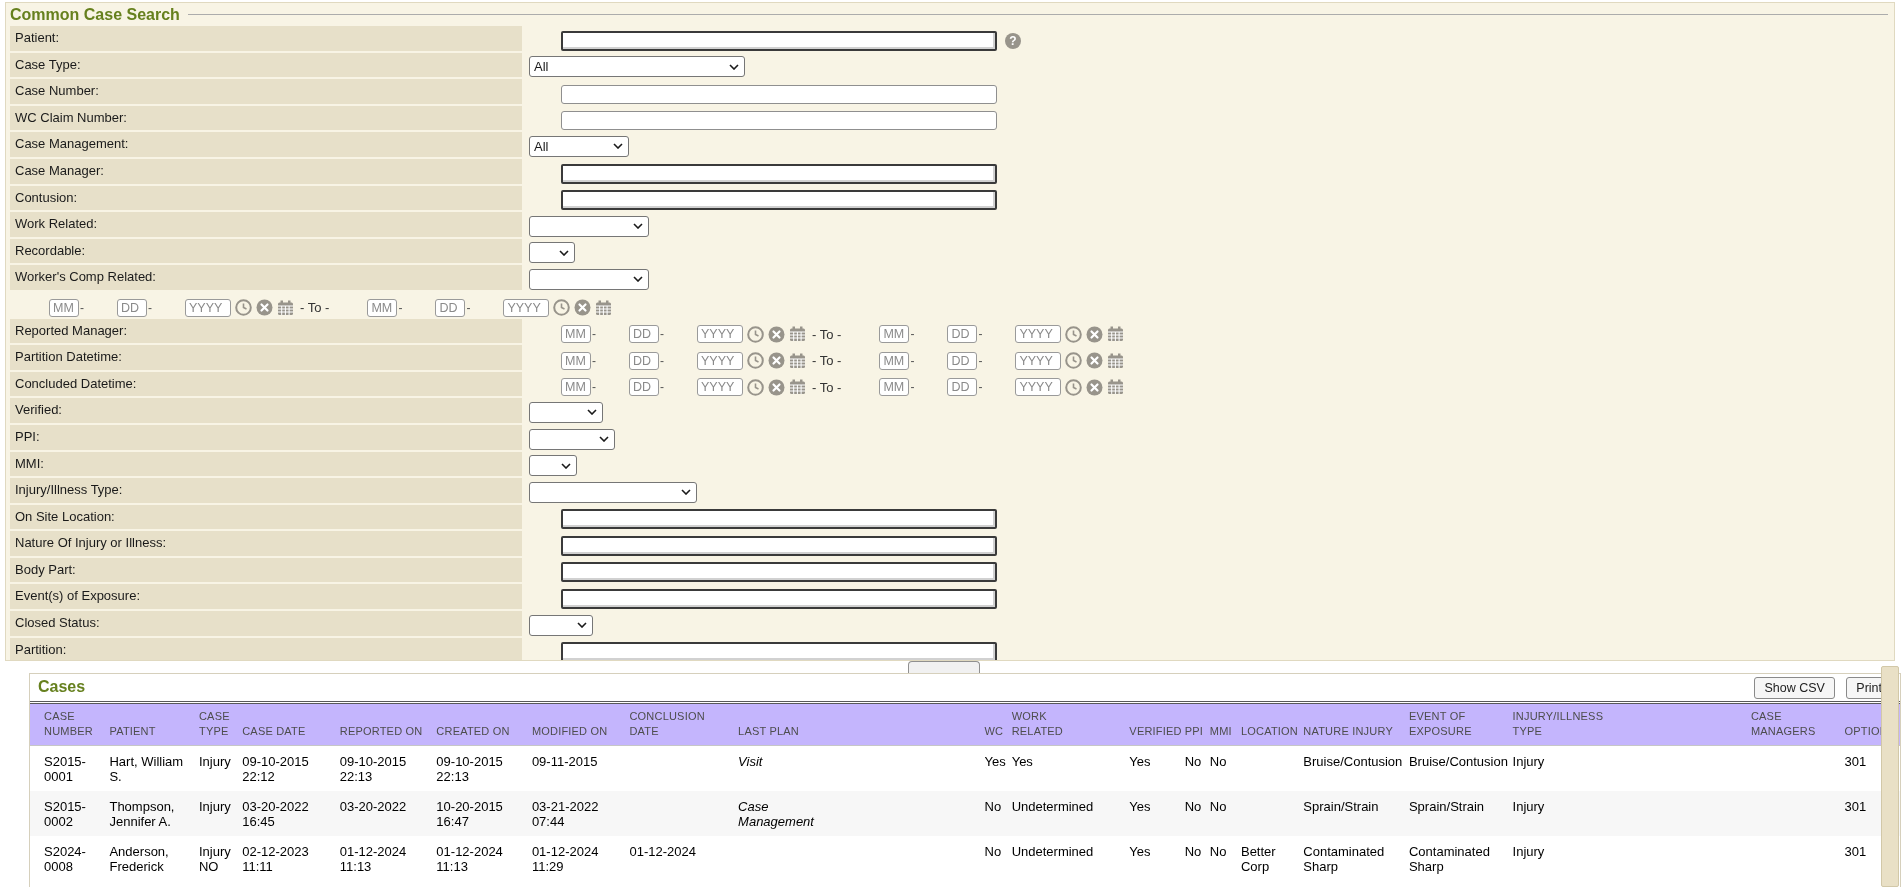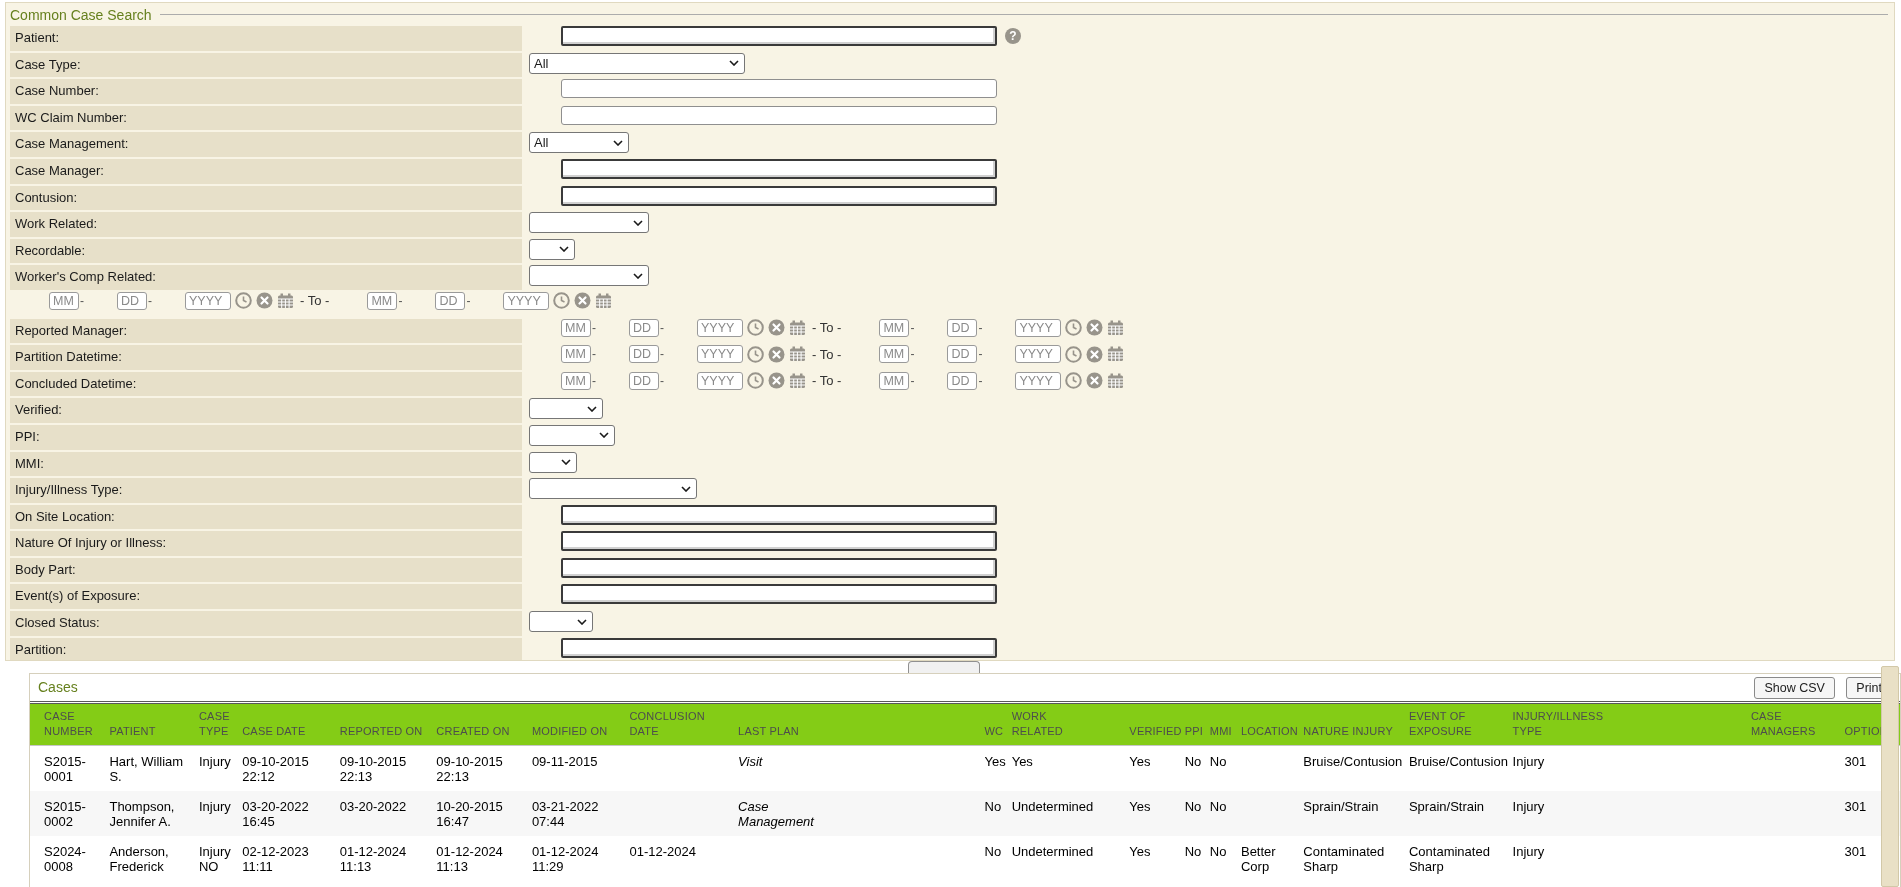--- a/index.html
+++ b/index.html
@@ -8,23 +8,23 @@
     position:relative; overflow:hidden; background:#fff;
     font-family:"Liberation Sans", sans-serif; color:#1a1a1a;
   }
   
   .form-panel {
     position:absolute; left:5px; top:2px; width:1890px; height:659px;
     background:var(--panel-cream,#F8F4E5);
     border:1px solid #E0D9C0; padding:2px 4px; overflow:hidden;
   }
   .legend-row { display:flex; align-items:center; height:19px; margin-bottom:2px; }
-  .panel-title { font-size:14px; font-weight:normal; color:var(--accent-green,#66801E); white-space:nowrap;text-align:right; }
+  .panel-title { font-size:16px; font-weight:bold; color:var(--accent-green,#66801E); white-space:nowrap;text-align:right; }
   .legend-line { flex:1; height:0; border-top:1px solid #ACACAC; margin-left:8px; margin-right:2px; }
-  .frow { display:flex; align-items:flex-start; height:24.6px; margin-bottom:2px; }
+  .frow { display:flex; align-items:flex-end; height:24.6px; margin-bottom:2px; }
   .flabel {
     width:512px; flex:0 0 512px; background:var(--label-beige,#E7E0C9);
     font-size:13px; line-height:24.6px; padding-left:5px; align-self:stretch;
   }
   .fctl { display:flex; align-items:center; margin-left:7px; }
   input { font-family:"Liberation Sans", sans-serif;margin-left:32px; }
   .ti { height:20px; background:#fff; font-size:13px; padding:0 3px; }
   .ti-dark { border:2px solid #3A3A3A; border-radius:2px; box-shadow: inset -2px -2px 0 rgba(0,0,0,0.18); }
   .ti-light { border:1px solid #8F8F8F; border-radius:3px; height:19px; }
   .sel {
@@ -58,21 +58,21 @@
   }
   .cases-head { position:relative; height:27px; padding:4px 6px 0 8px; }
   .head-buttons { position:absolute; right:8px; top:3px; }
   .head-buttons button {
     font-family:"Liberation Sans", sans-serif; font-size:12.5px; color:#222;
     background:#F6F6F6; border:1px solid #8A8A8A; border-radius:3px;
     padding:3px 9px; margin-left:7px; cursor:pointer;
   }
   table.cases { border-collapse:collapse; table-layout:fixed; width:1870px; border-top:3px double #58585A; }
   table.cases th {
-    background:#84cc16; color:var(--header-gray-text,#4D4D4D);
+    background:#c4b5fd; color:var(--header-gray-text,#4D4D4D);
     font-size:11px; font-weight:normal; letter-spacing:0.2px; text-transform:uppercase;
     text-align:left; vertical-align:bottom; white-space:pre-line; line-height:15px;
     padding:5px 6px 6px 0; border-bottom:1px solid #C6C6C6;
   }
   table.cases td {
     font-size:13px; line-height:15px; vertical-align:top; text-align:left;
     padding:8px 6px 7px 0; color:#000; overflow:hidden;
   }
   table.cases th:first-child, table.cases td:first-child { padding-left:14px; }
   tr.alt td { background:var(--row-alt,#F7F7F7); }

